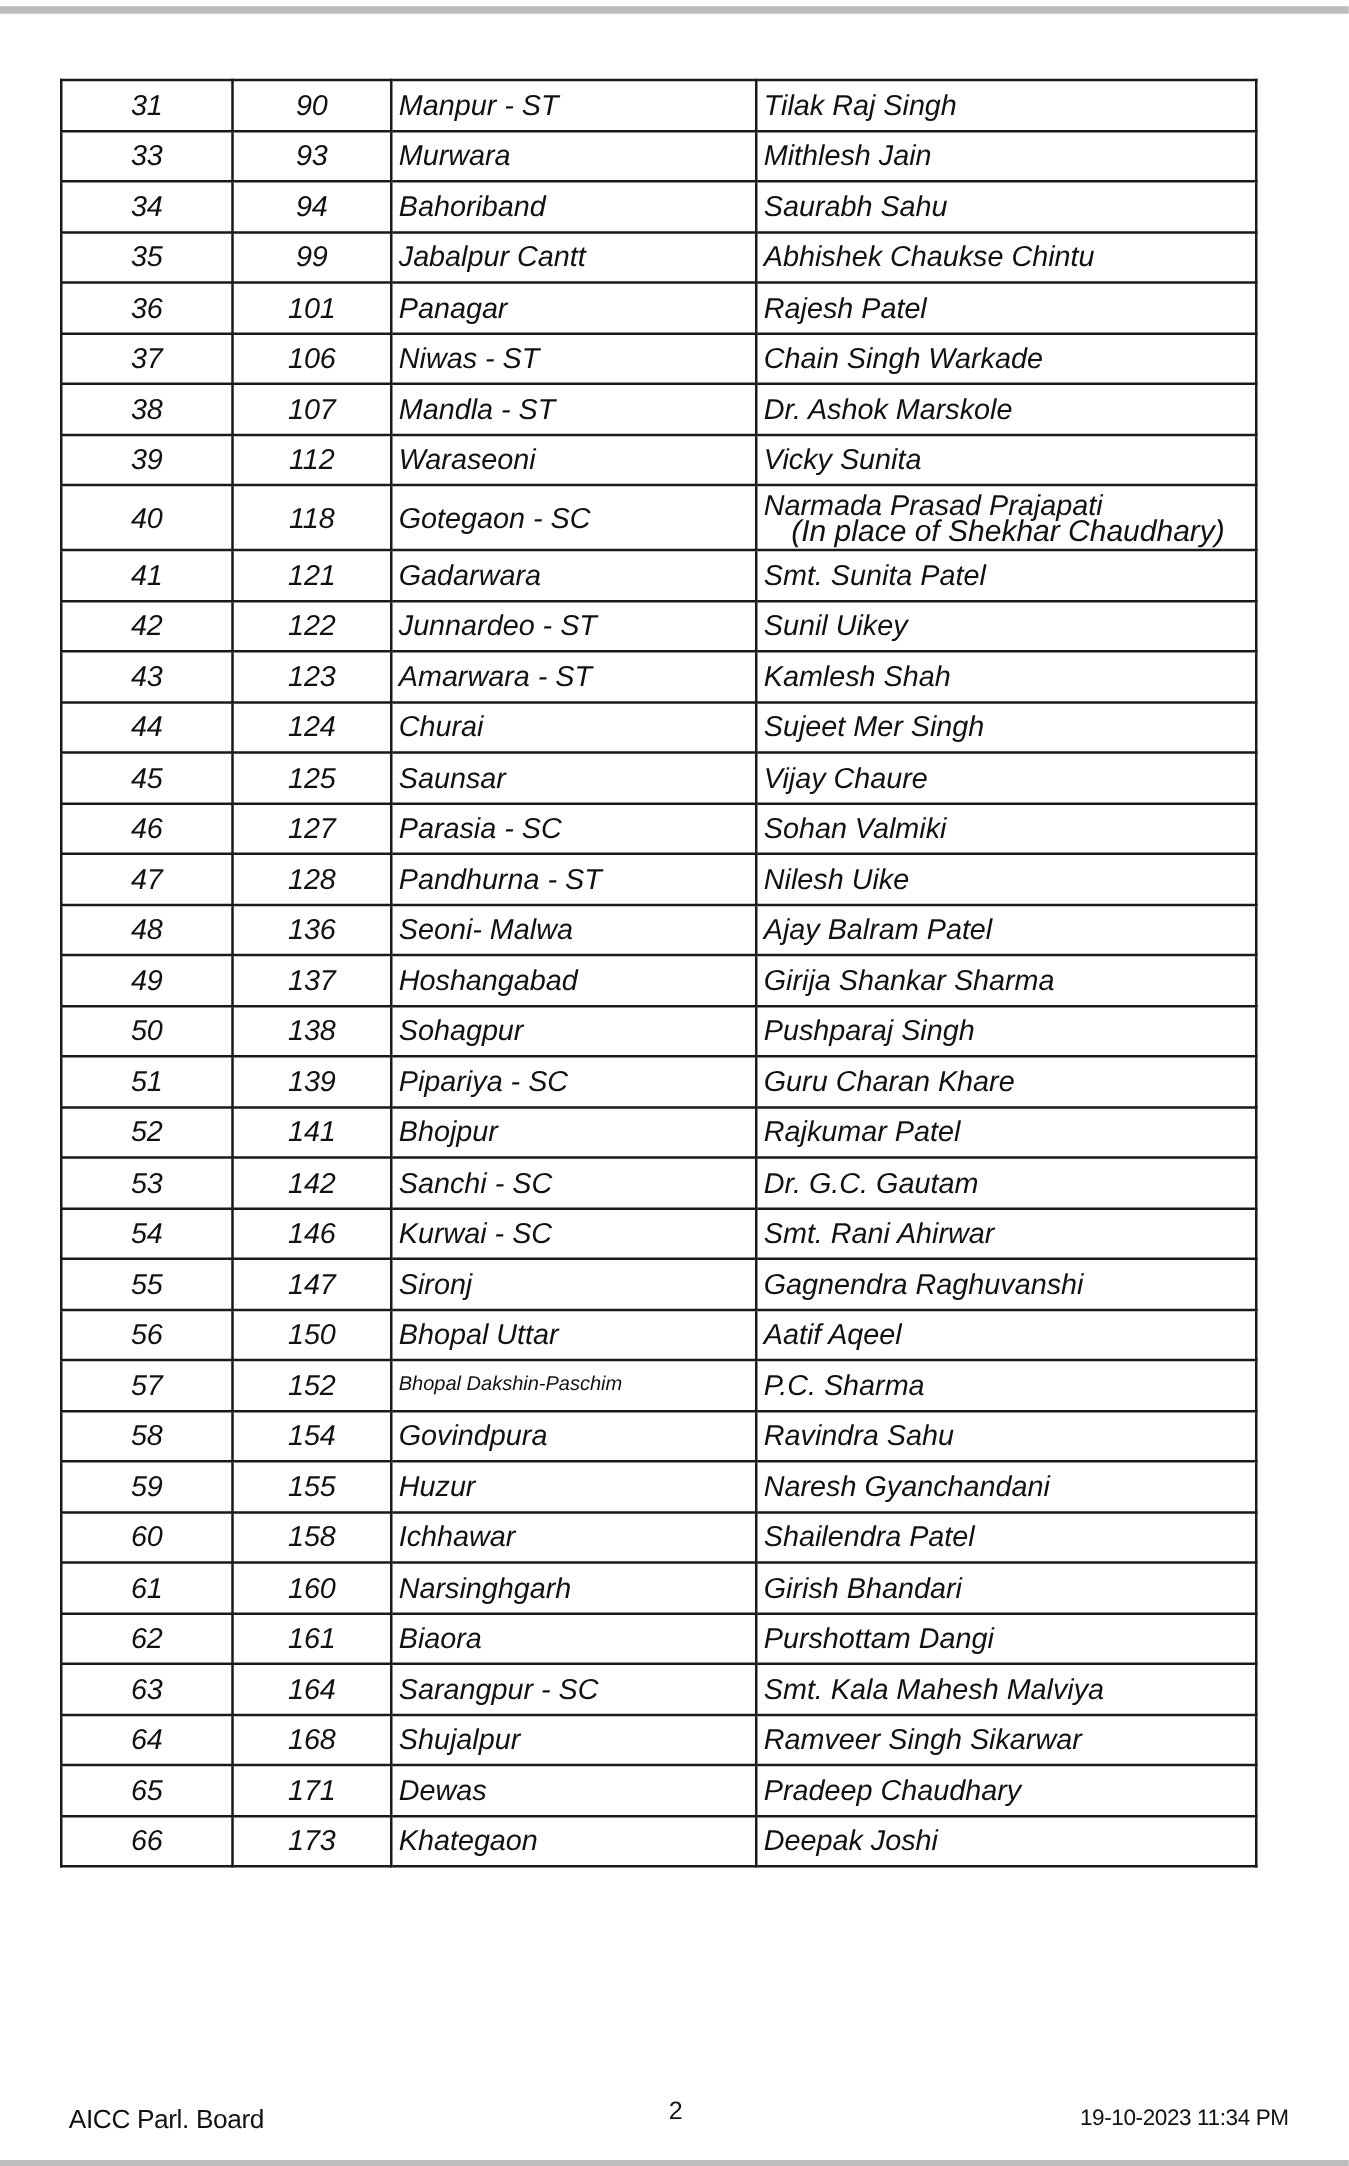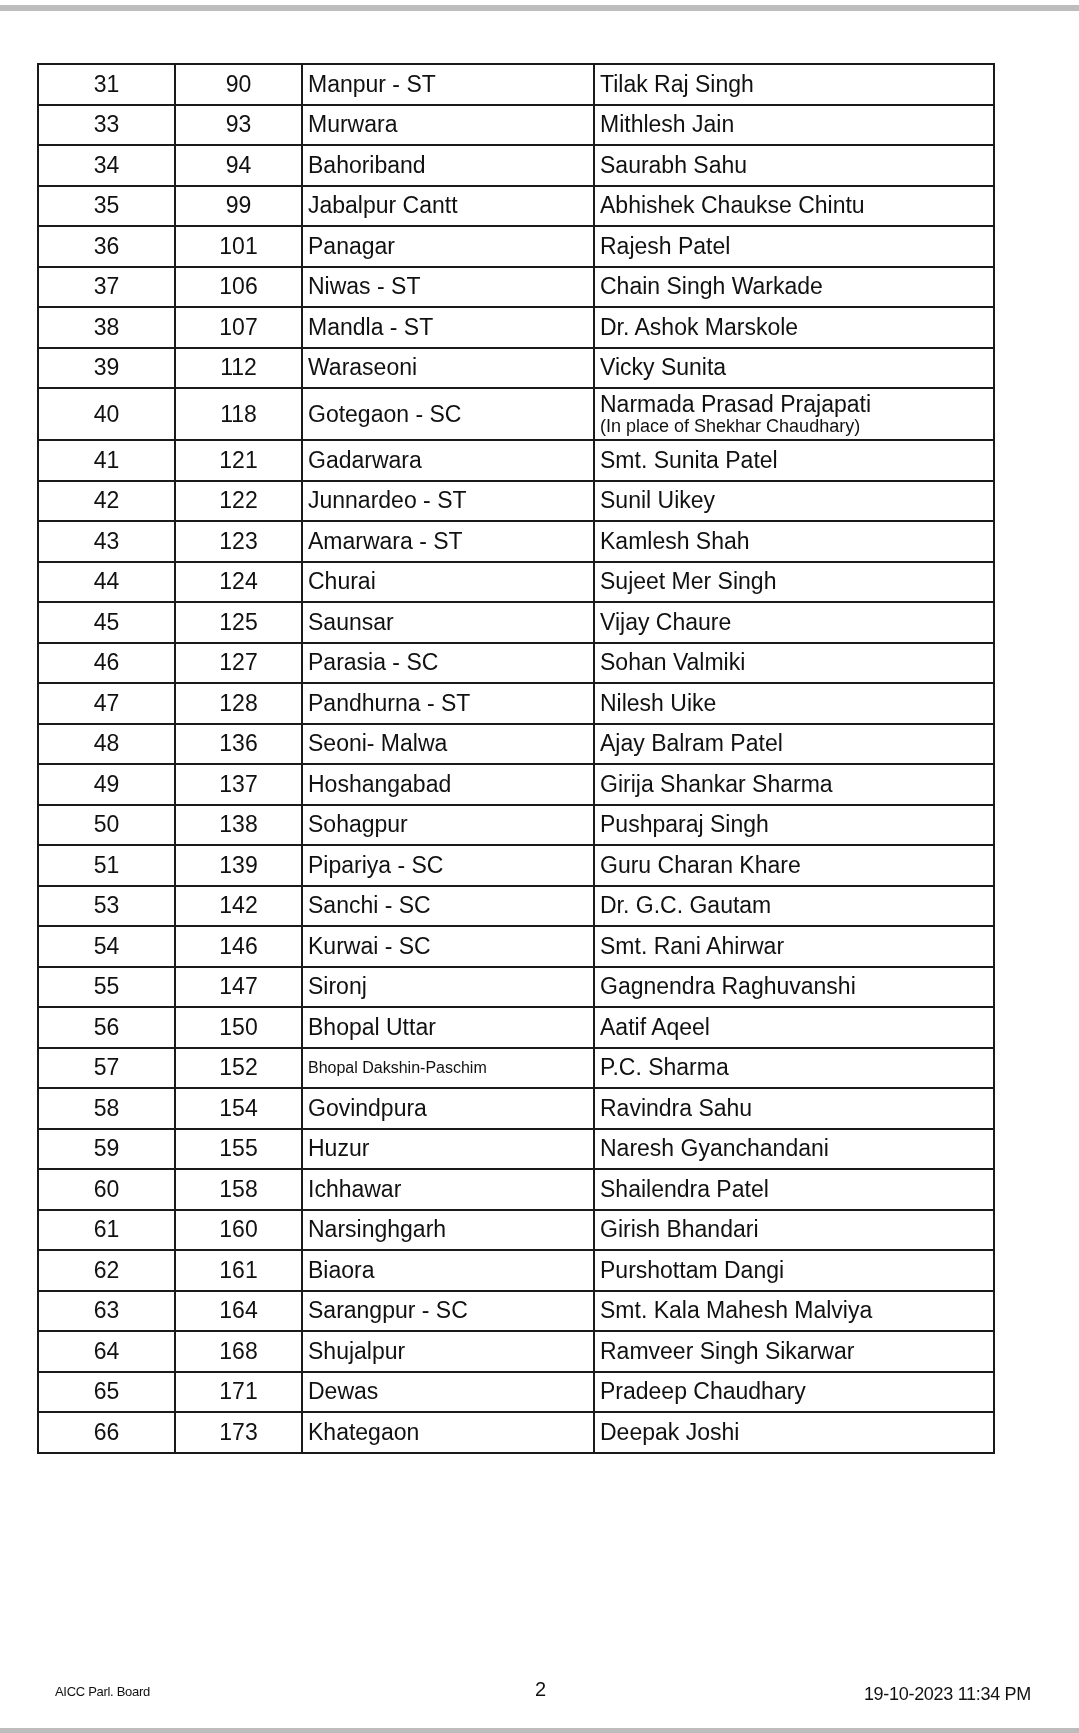--- a/index.html
+++ b/index.html
@@ -22,60 +22,61 @@
       background: #bdbdbd;
     }
     .bottom-bar {
       position: absolute;
       left: 0; top: 1728px;
       width: 1079px; height: 5px;
       background: #bdbdbd;
     }
     .list-table {
       position: absolute;
-      left: 37px;
+      left: 48px;
       top: 63px;
       width: 956px;
       border-collapse: collapse;
       table-layout: fixed;
       border: 2.5px solid #1a1a1a;
+      font-style: italic;
     }
     .list-table td {
       border: 2.5px solid #1a1a1a;
       font-size: 23px;
       height: 38.5px;
       padding: 0;
       line-height: 1.0;
       vertical-align: middle;
       white-space: nowrap;
       overflow: hidden;
     }
     .list-table col.c-sno { width: 137px; }
     .list-table col.c-ac { width: 127px; }
     .list-table col.c-const { width: 292px; }
     .list-table col.c-cand { width: 400px; }
     .list-table td.num { text-align: center; }
     .list-table td.txt { text-align: left; padding-left: 5px; }
     .list-table td.small { font-size: 16px; }
     .list-table tr.tall td { height: 50px; }
     .cand-main { display: block; line-height: 24px; }
-    .cand-note { display: block; font-size: 18px; line-height: 20px; }
+    .cand-note { display: block; font-size: 24px; line-height: 20px; margin-left: 22px; }
     .footer {
       position: absolute;
       top: 1676px;
       left: 0;
       width: 1079px;
       height: 30px;
       font-family: "Liberation Sans", sans-serif;
     }
     .footer-left {
       position: absolute;
       left: 55px;
       top: 8px;
-      font-size: 13px;
+      font-size: 21px;
       letter-spacing: -0.3px;
     }
     .footer-center {
       position: absolute;
       left: 535px;
       top: 2px;
       font-size: 20px;
     }
     .footer-right {
       position: absolute;
@@ -215,20 +216,26 @@
         <td class="txt">Sohagpur</td>
         <td class="txt">Pushparaj Singh</td>
       </tr>
       <tr>
         <td class="num">51</td>
         <td class="num">139</td>
         <td class="txt">Pipariya - SC</td>
         <td class="txt">Guru Charan Khare</td>
       </tr>
       <tr>
+        <td class="num">52</td>
+        <td class="num">141</td>
+        <td class="txt">Bhojpur</td>
+        <td class="txt">Rajkumar Patel</td>
+      </tr>
+      <tr>
         <td class="num">53</td>
         <td class="num">142</td>
         <td class="txt">Sanchi - SC</td>
         <td class="txt">Dr. G.C. Gautam</td>
       </tr>
       <tr>
         <td class="num">54</td>
         <td class="num">146</td>
         <td class="txt">Kurwai - SC</td>
         <td class="txt">Smt. Rani Ahirwar</td>

